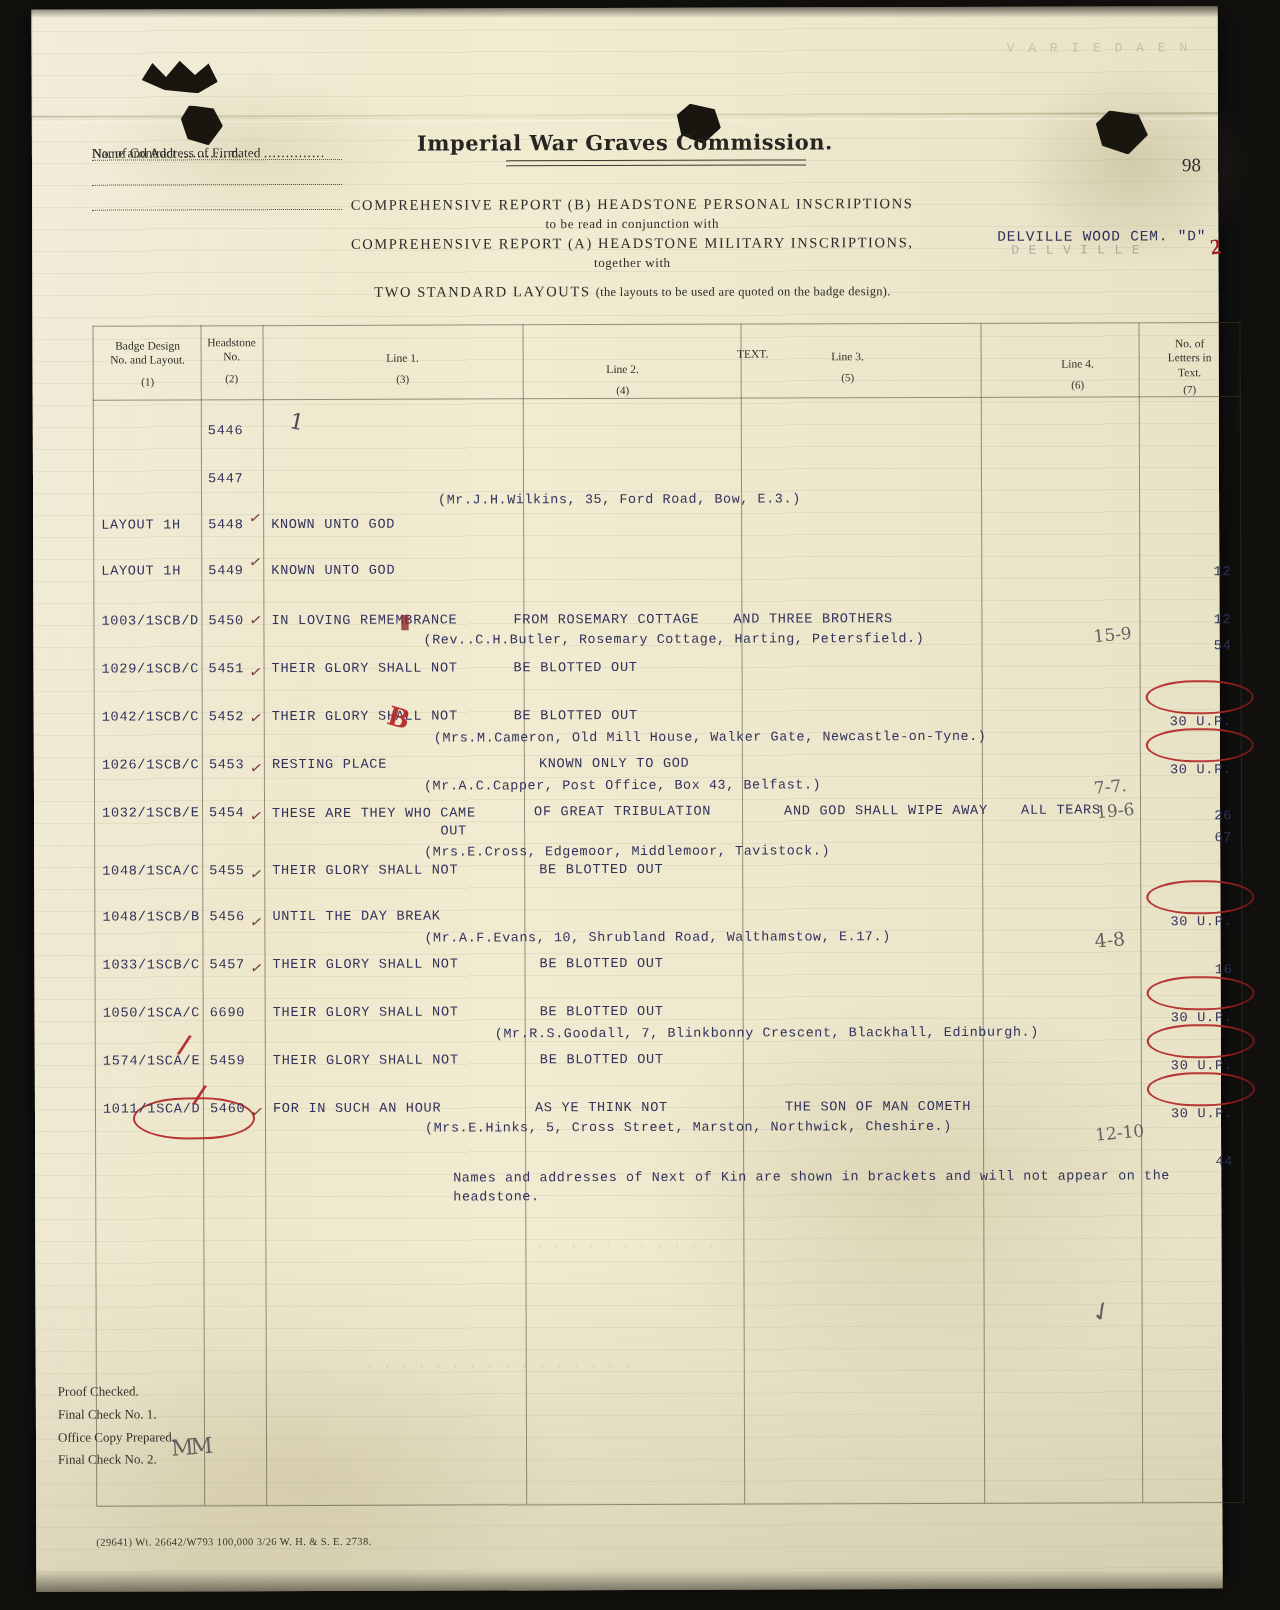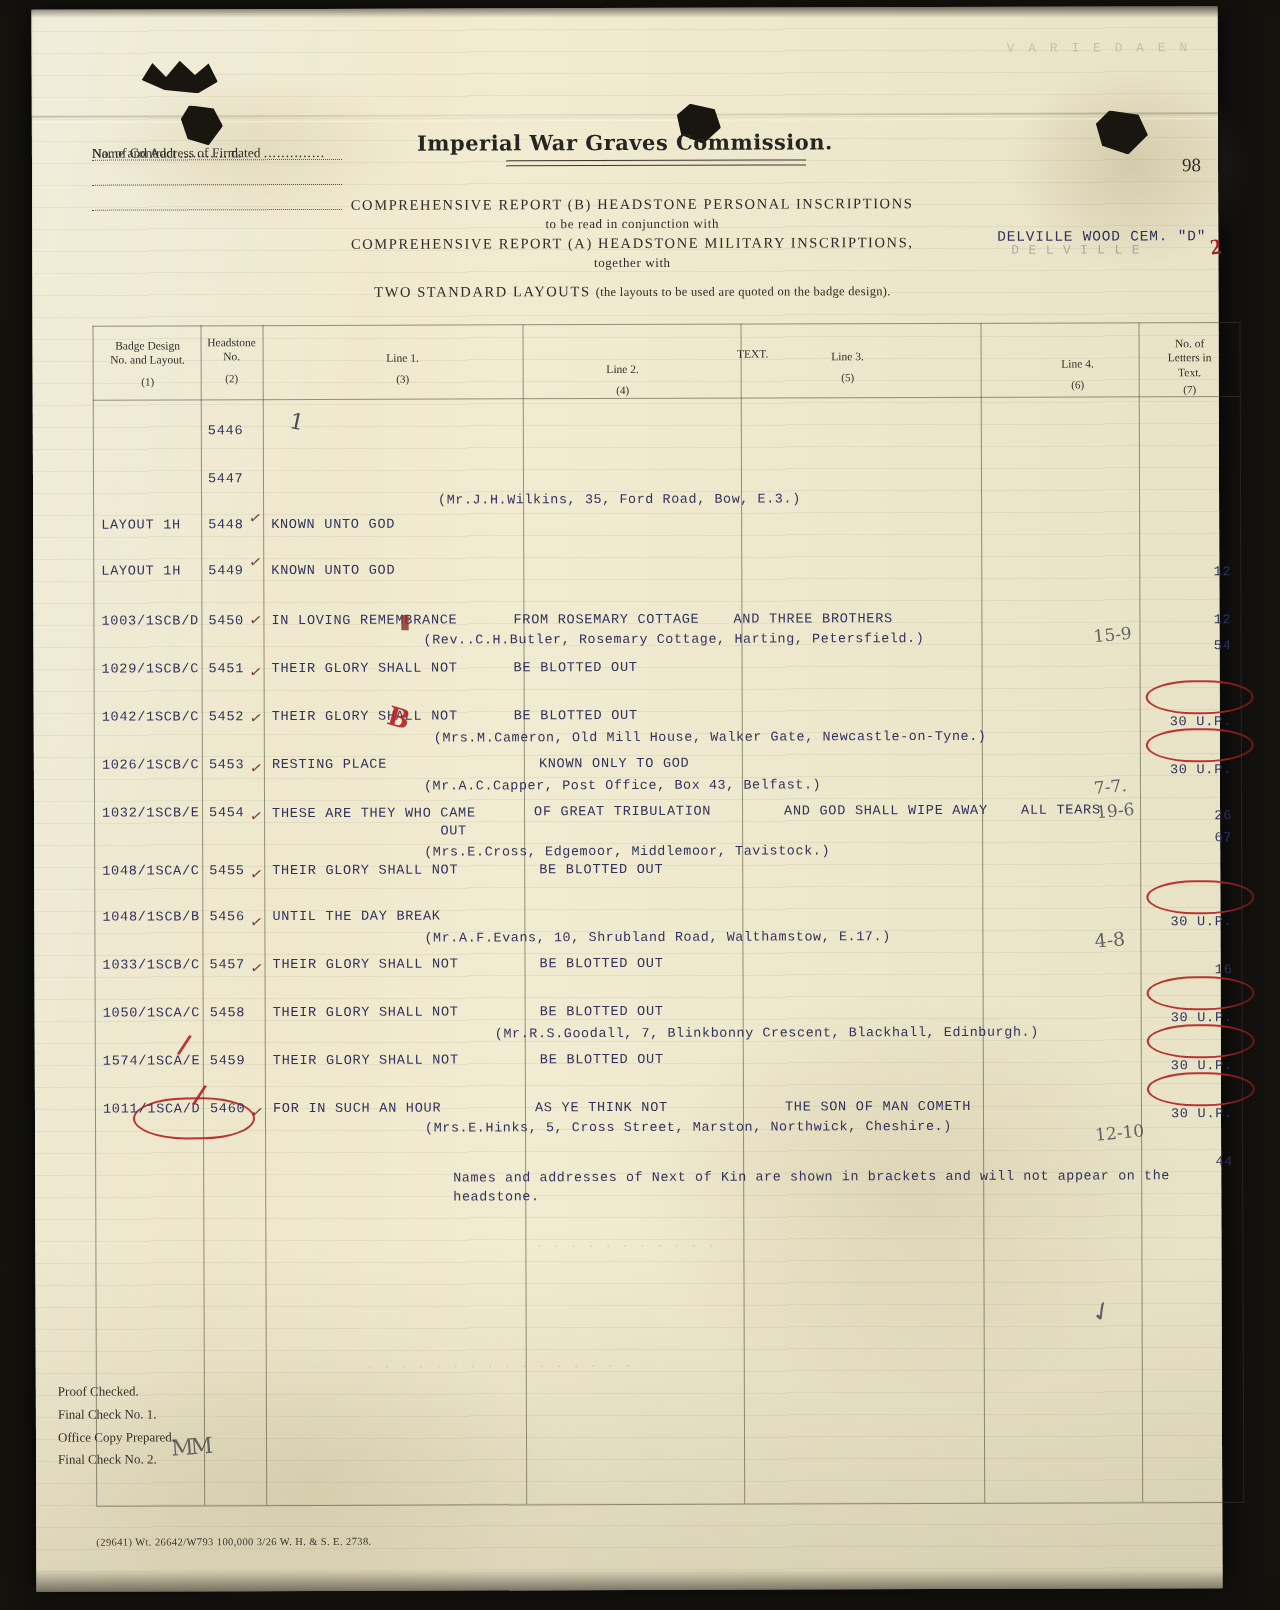--- a/index.html
+++ b/index.html
@@ -630,21 +630,21 @@
           <div class="cell c-hs">5457</div>
           <div class="tick-mark" style="left:156px; top:2px;">✓</div>
           <div class="cell c-l1">THEIR GLORY SHALL NOT</div>
           <div class="cell c-l2" style="left:445px;">BE BLOTTED OUT</div>
           <div class="up-box" style="top:22px;"></div>
           <div class="cell c-count" style="top:28px;">30 U.P.</div>
         </div>
 
         <div class="row" style="top:680px;">
           <div class="cell c-badge">1050/1SCA/C</div>
-          <div class="cell c-hs">5458</div>
+          <div class="cell c-hs">6690</div>
           <div class="cell c-l1">THEIR GLORY SHALL NOT</div>
           <div class="cell c-l2" style="left:445px;">BE BLOTTED OUT</div>
           <div class="kin" style="top:22px; left:400px;">(Mr.R.S.Goodall, 7, Blinkbonny Crescent, Blackhall, Edinburgh.)</div>
           <div class="up-box" style="top:22px;"></div>
           <div class="cell c-count" style="top:28px;">30 U.P.</div>
         </div>
 
         <div class="row" style="top:728px;">
           <div class="cell c-badge">1574/1SCA/E</div>
           <div class="cell c-hs">5459</div>

